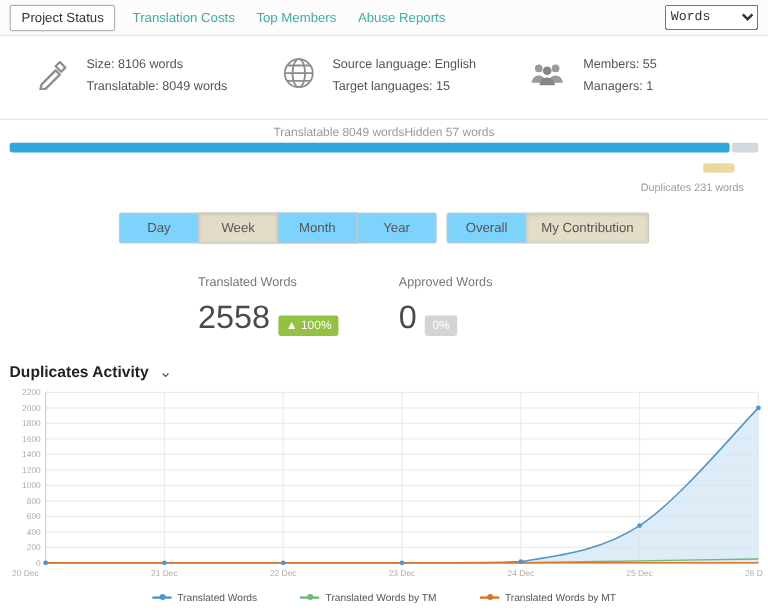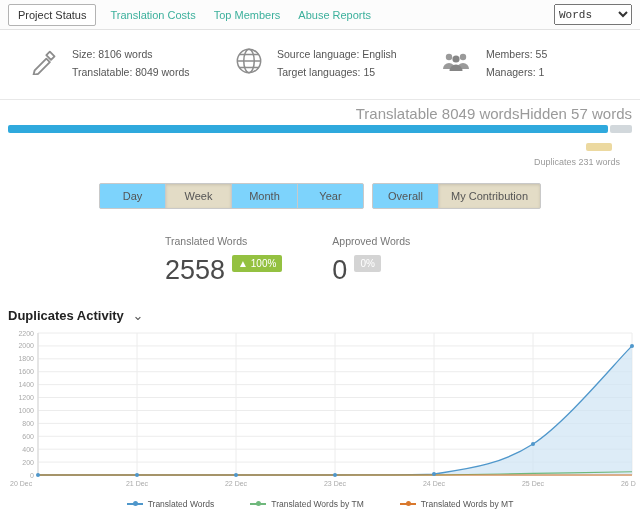--- a/index.html
+++ b/index.html
@@ -13,39 +13,39 @@
     padding:4px 9px;margin-right:14px}
   .topbar select{margin-left:auto;font-size:11px;height:21px;width:78px;
     font-family:Liberation Mono, monospace;color:#333}
   
   .stats{display:flex;padding:15px 0 17px 30px;border-bottom:1px solid #e8e8e8}
   .stat{flex:0 0 205px;display:flex;align-items:center}
   .stat .icon{margin-right:14px;flex:0 0 auto}
   .stat .lines{font-size:10.5px;color:#555;line-height:1.75}
   
   .progress-section{padding:5px 8px 0}
-  .progress-labels{display:flex;justify-content:flex-end;font-size:15px;color:#9a9a9a}
+  .progress-labels{display:flex;justify-content:center;font-size:10px;color:#9a9a9a}
   .main-bar{display:flex;height:8px;margin-top:3px}
   .seg-translatable{width:96.2%;border-radius:2px}
   .seg-hidden{flex:1;margin-left:2px;border-radius:2px}
   .dup-wrap{text-align:right;margin-top:4px;padding-right:12px}
   .dup-bar{display:inline-block;width:26px;height:8px;border-radius:2px;margin-right:8px}
   .dup-label{font-size:9px;color:#9a9a9a;margin-top:2px}
   
   .filters{display:flex;justify-content:center;gap:8px;margin-top:16px}
   .btn-group{display:flex}
   .fbtn{font-family:"Liberation Sans",sans-serif;font-size:11px;color:#555;background:#7dd3fc;
     border:1px solid #c9c9c9;min-width:67px;padding:6px 12px;cursor:pointer;margin-left:-1px}
   .btn-group .fbtn:first-child{margin-left:0;border-radius:2px 0 0 2px}
   .btn-group .fbtn:last-child{border-radius:0 2px 2px 0}
   .fbtn.active{background:#e3dcc6;box-shadow:inset 0 1px 3px rgba(0,0,0,.12)}
   
   .metrics{display:flex;gap:50px;margin:26px 0 0 165px}
   .m-label{font-size:10.5px;color:#777;margin-bottom:8px}
-  .m-row{display:flex;align-items:flex-start}
+  .m-row{display:flex;align-items:flex-end}
   .m-value{font-size:27px;color:#4a4a4a}
   .m-badge{margin-left:7px;font-size:10px;font-weight:normal;color:#fff;
     padding:3px 6px;border-radius:2px;white-space:nowrap}
   
   .activity-head{margin:22px 0 0 8px;font-size:13px;font-weight:bold;color:#222}
   .chev{font-weight:normal;color:#555;margin-left:5px;cursor:pointer}
   .chart-wrap{padding:0 4px;margin-top:4px}
   .legend{display:flex;justify-content:center;gap:36px;align-items:center;
     font-size:8.5px;color:#555;margin-top:2px}
   .legend-item{display:flex;align-items:center;cursor:pointer}

